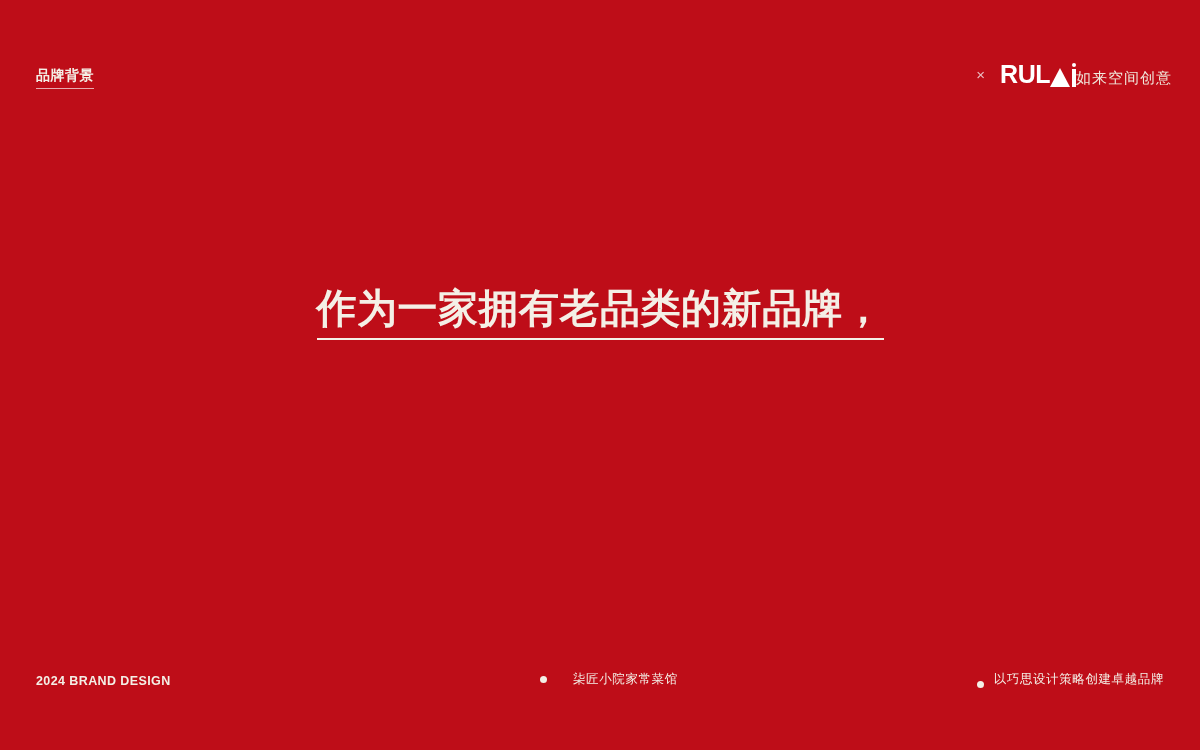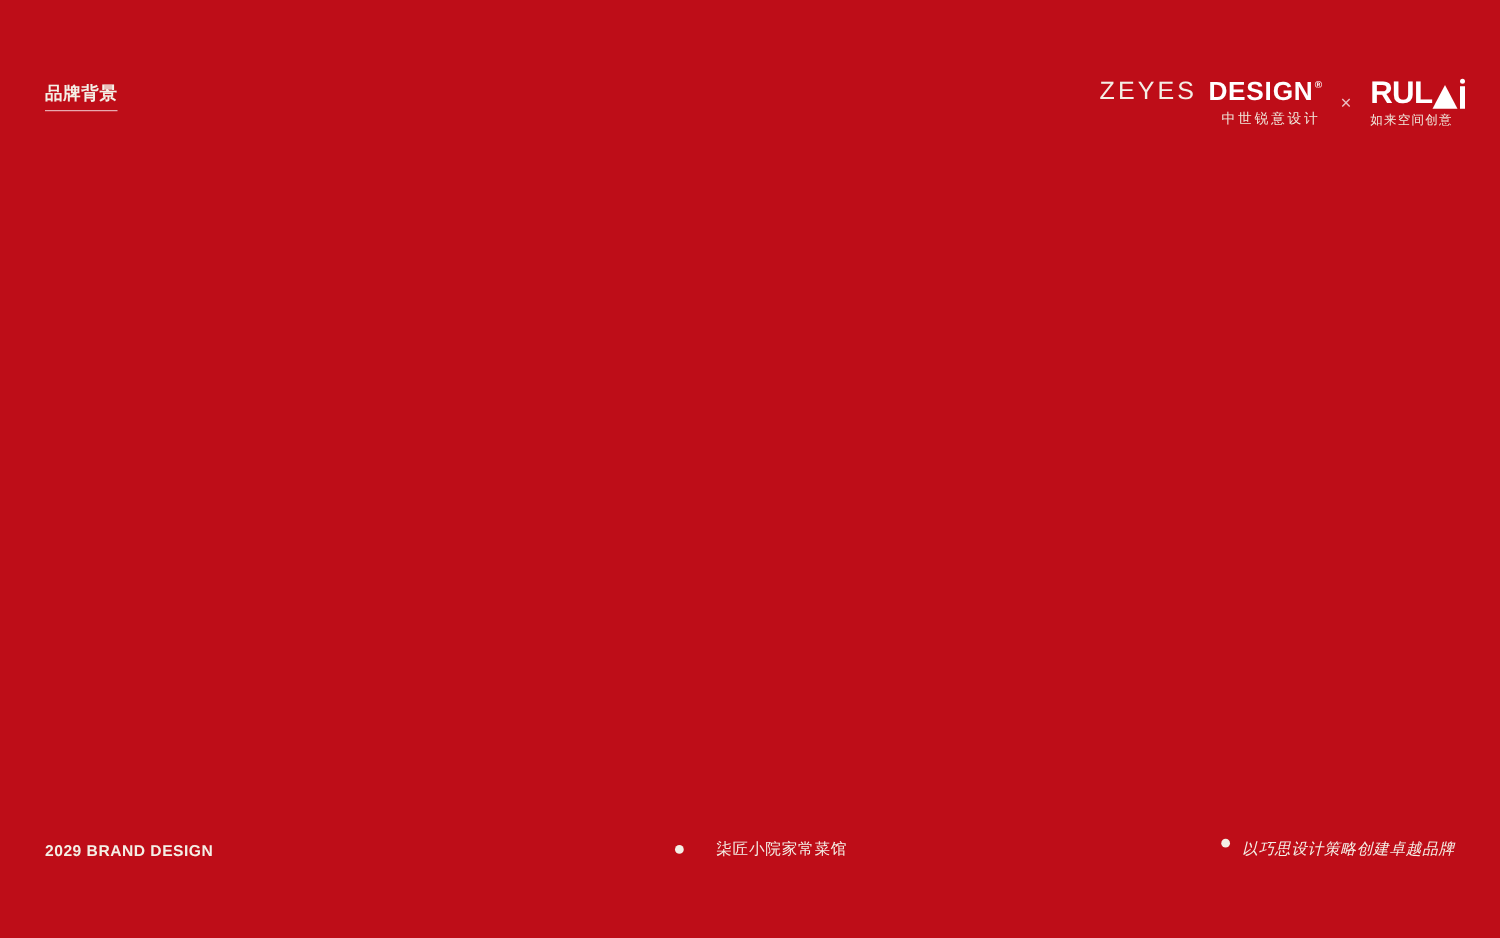--- a/index.html
+++ b/index.html
@@ -93,22 +93,22 @@
   .logo-x {
     font-size: 15px;
     color: #EBBFC3;
     font-weight: 300;
     padding: 0 2px;
     align-self: center;
   }
 
   .logo-rulai {
     display: flex;
-    flex-direction: column;
-    align-items: flex-start;
+    flex-direction: row;
+    align-items: center;
     line-height: 1;
   }
   .rulai-word {
     font-size: 25px;
     font-weight: bold;
     letter-spacing: -0.5px;
     color: #FFFFFF;
     line-height: 1;
     display: flex;
     align-items: flex-end;
@@ -132,21 +132,21 @@
     width: 4px; height: 4px;
     background: #FFFFFF;
     border-radius: 50%;
     margin-bottom: 2px;
   }
   .rulai-i-stem {
     width: 4px; height: 18px;
     background: #FFFFFF;
   }
   .logo-rulai-sub {
-    font-size: 10px;
+    font-size: 15px;
     letter-spacing: 1px;
     color: #F0E8DC;
     margin-top: 5px;
   }
 
   
   .headline {
     position: absolute;
     left: 0; right: 0;
     top: 275px;
@@ -193,74 +193,67 @@
     gap: 26px;
     font-size: 12.5px;
     letter-spacing: 0.6px;
     color: #F4EFE6;
   }
   .footer-right {
     position: absolute;
     right: 36px;
     bottom: 62px;
     display: flex;
-    align-items: flex-start;
+    align-items: flex-end;
     gap: 10px;
     font-size: 12.5px;
     letter-spacing: 0.6px;
     color: #F4EFE6;
-    font-style: italic;
   }
   .bullet-dot {
     width: 7px; height: 7px;
     border-radius: 50%;
     background: #F4EFE6;
     flex: 0 0 auto;
   }
 </style>
 </head>
 <body style="background: rgb(190, 13, 24);">
 
 <div class="slide-header">
 
   <div class="section-tag">品牌背景</div>
 
   <div class="logo-lockup">
 
-    <div class="logo-zeyes">
-      <div class="logo-zeyes-top">
-        <span class="zeyes-word">ZEYES</span>
-        <span class="design-word"><span>DESIGN</span><span class="reg-mark">®</span></span>
-      </div>
-      <div class="logo-zeyes-sub">中世锐意设计</div>
-    </div>
 
     <div class="logo-x">×</div>
 
     <div class="logo-rulai">
       <div class="rulai-word">
         <span>RUL</span>
         <span class="rulai-a"></span>
         <span class="rulai-i-wrap">
           <span class="rulai-i-dot"></span>
           <span class="rulai-i-stem"></span>
         </span>
       </div>
       <div class="logo-rulai-sub">如来空间创意</div>
     </div>
 
   </div>
 </div>
 
 <div class="headline">
+  <div class="headline-line"><span>作为一家拥有老品类的新品牌，</span></div>
 </div>
 
 <div class="slide-footer">
 
-  <div class="footer-left">2029 BRAND DESIGN</div>
+  <div class="footer-left">2024 BRAND DESIGN</div>
 
   <div class="footer-center">
     <span class="bullet-dot"></span>
     <span>柒匠小院家常菜馆</span>
   </div>
 
   <div class="footer-right">
     <span class="bullet-dot"></span>
     <span>以巧思设计策略创建卓越品牌</span>
   </div>

